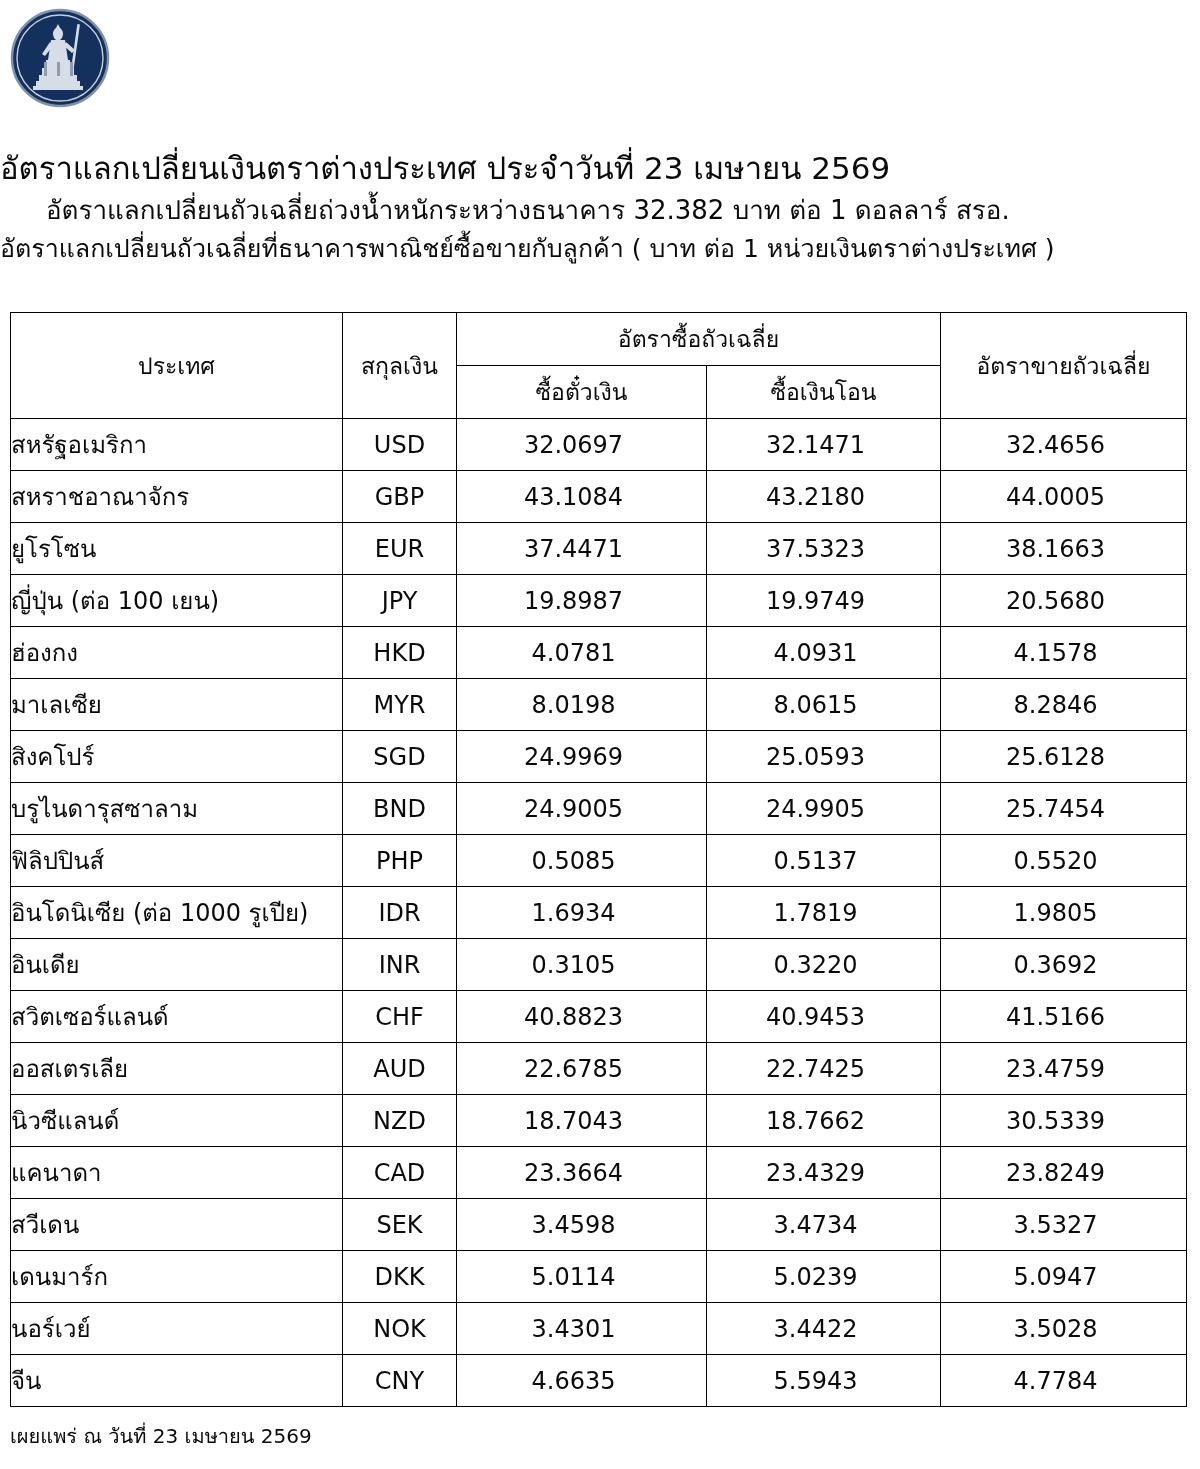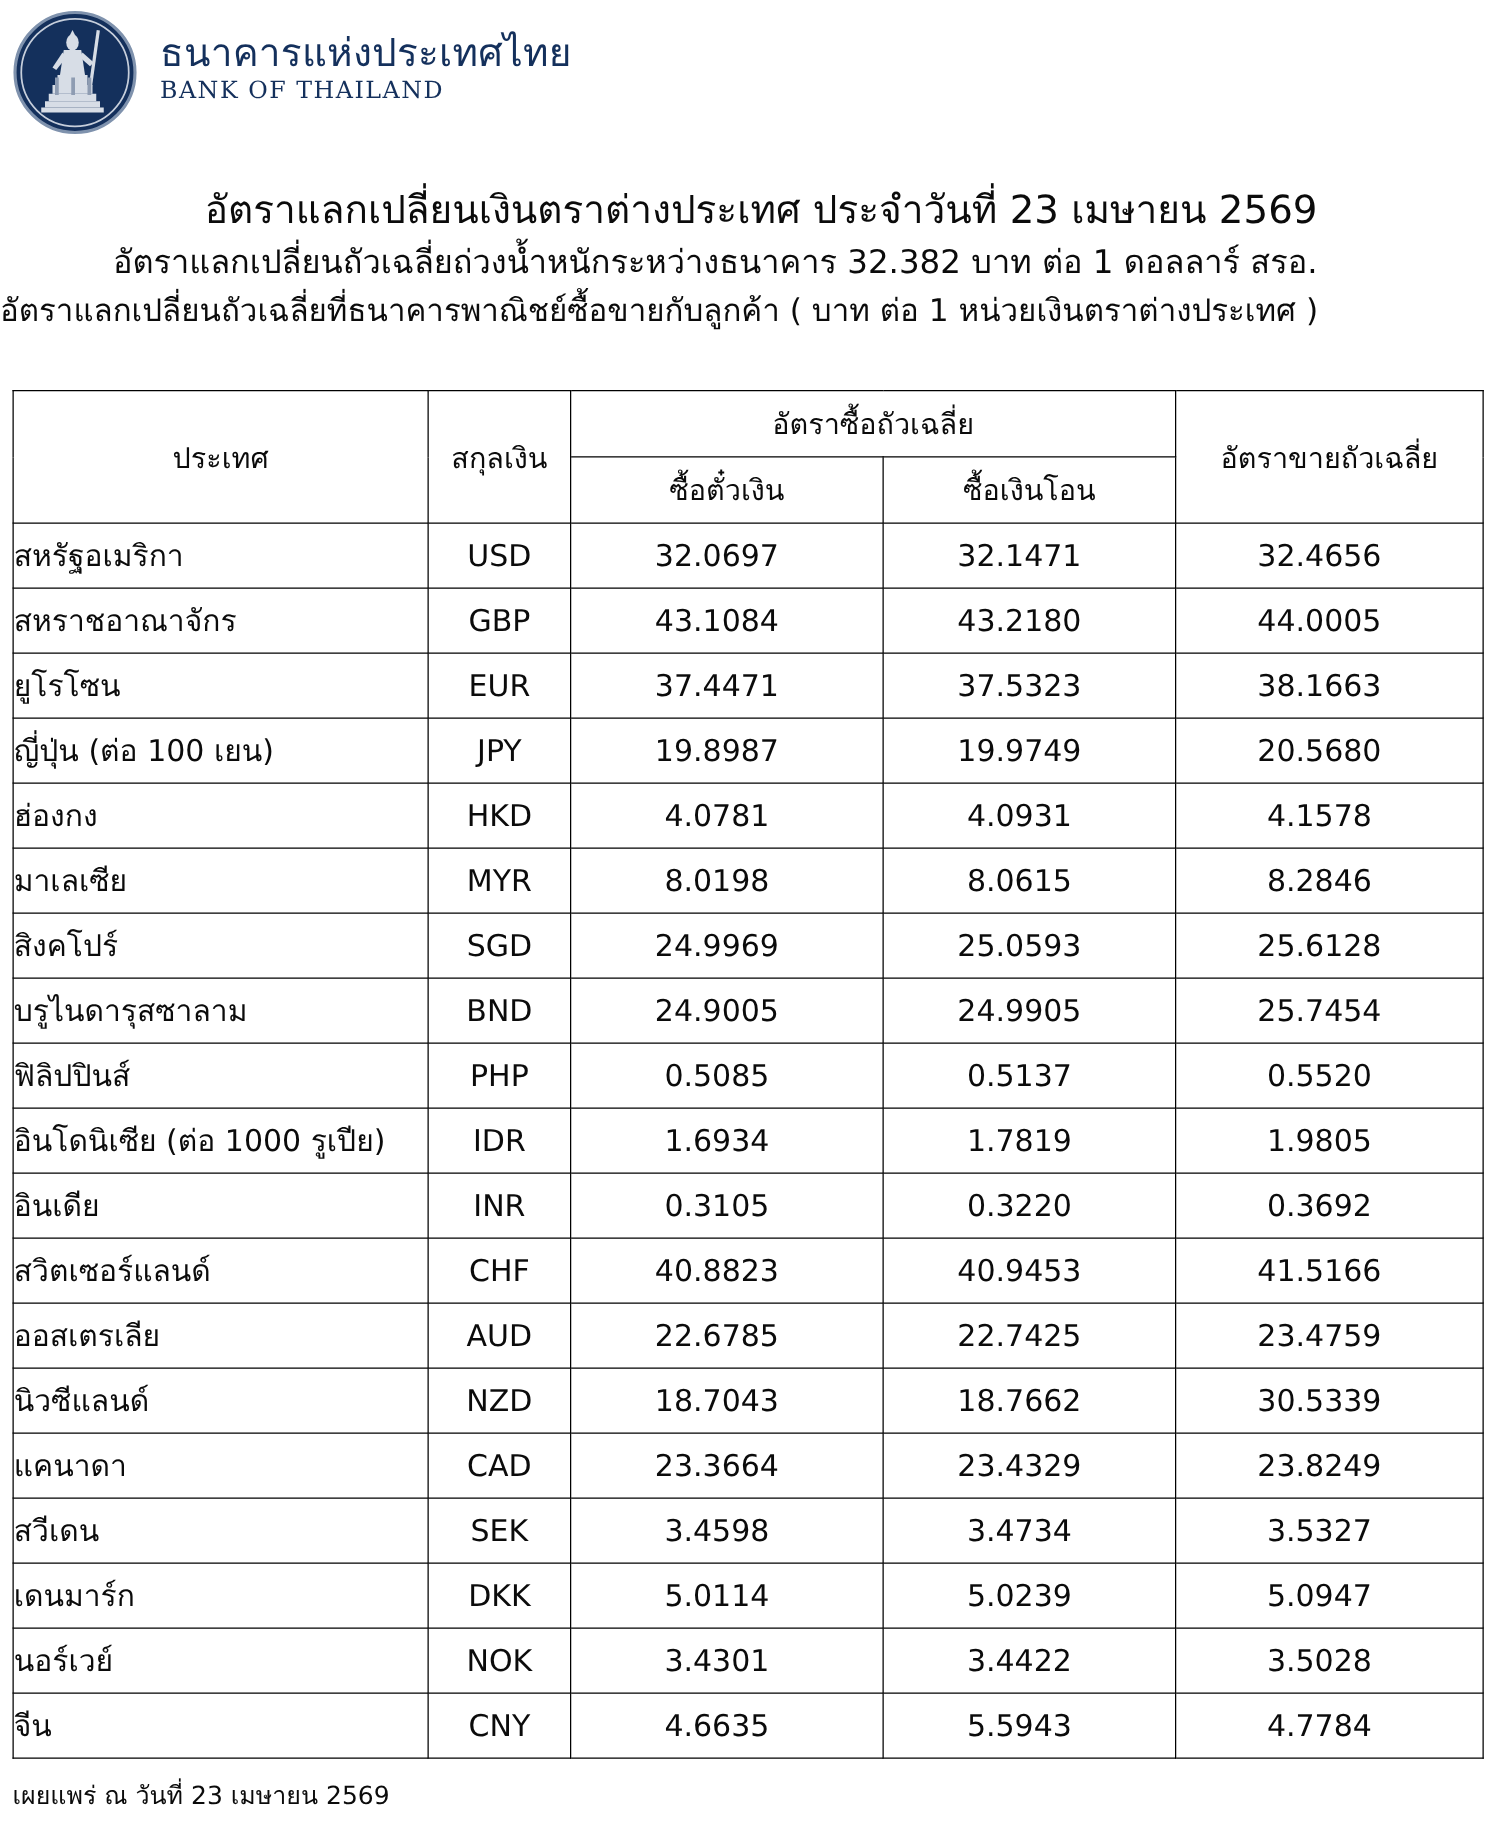--- a/index.html
+++ b/index.html
@@ -52,21 +52,21 @@
     letter-spacing: 1.2px;
     white-space: nowrap;
   }
 
   
   .titles {
     position: absolute;
     left: 0;
     top: 146px;
     width: 1054px;
-    text-align: right;
+    text-align: left;
   }
   .title-1 {
     font-size: 31px;
     line-height: 44px;
     color: #0b0b0b;
     white-space: nowrap;
   }
   .title-2 {
     font-size: 26px;
     line-height: 40px;
@@ -163,24 +163,20 @@
         <rect x="31" y="69" width="38" height="6"></rect>
         <rect x="28" y="75" width="44" height="5"></rect>
         <rect x="25" y="80" width="50" height="4"></rect>
       </g>
       <g fill="#8e9cb2">
         <rect x="36" y="56" width="3" height="14"></rect>
         <rect x="62" y="56" width="3" height="14"></rect>
         <rect x="49" y="56" width="3" height="14"></rect>
       </g>
     </svg>
-  </div>
-  <div class="brand-text">
-    <div class="brand-thai">ธนาคารแห่งประเทศไทย</div>
-    <div class="brand-en">BANK OF THAILAND</div>
   </div>
 </div>
 
 <div class="titles">
   <div class="title-1">อัตราแลกเปลี่ยนเงินตราต่างประเทศ ประจำวันที่ 23 เมษายน 2569</div>
   <div class="title-2">อัตราแลกเปลี่ยนถัวเฉลี่ยถ่วงน้ำหนักระหว่างธนาคาร 32.382 บาท ต่อ 1 ดอลลาร์ สรอ.</div>
   <div class="title-3">อัตราแลกเปลี่ยนถัวเฉลี่ยที่ธนาคารพาณิชย์ซื้อขายกับลูกค้า ( บาท ต่อ 1 หน่วยเงินตราต่างประเทศ )</div>
 </div>
 
 <table class="rates-table">

